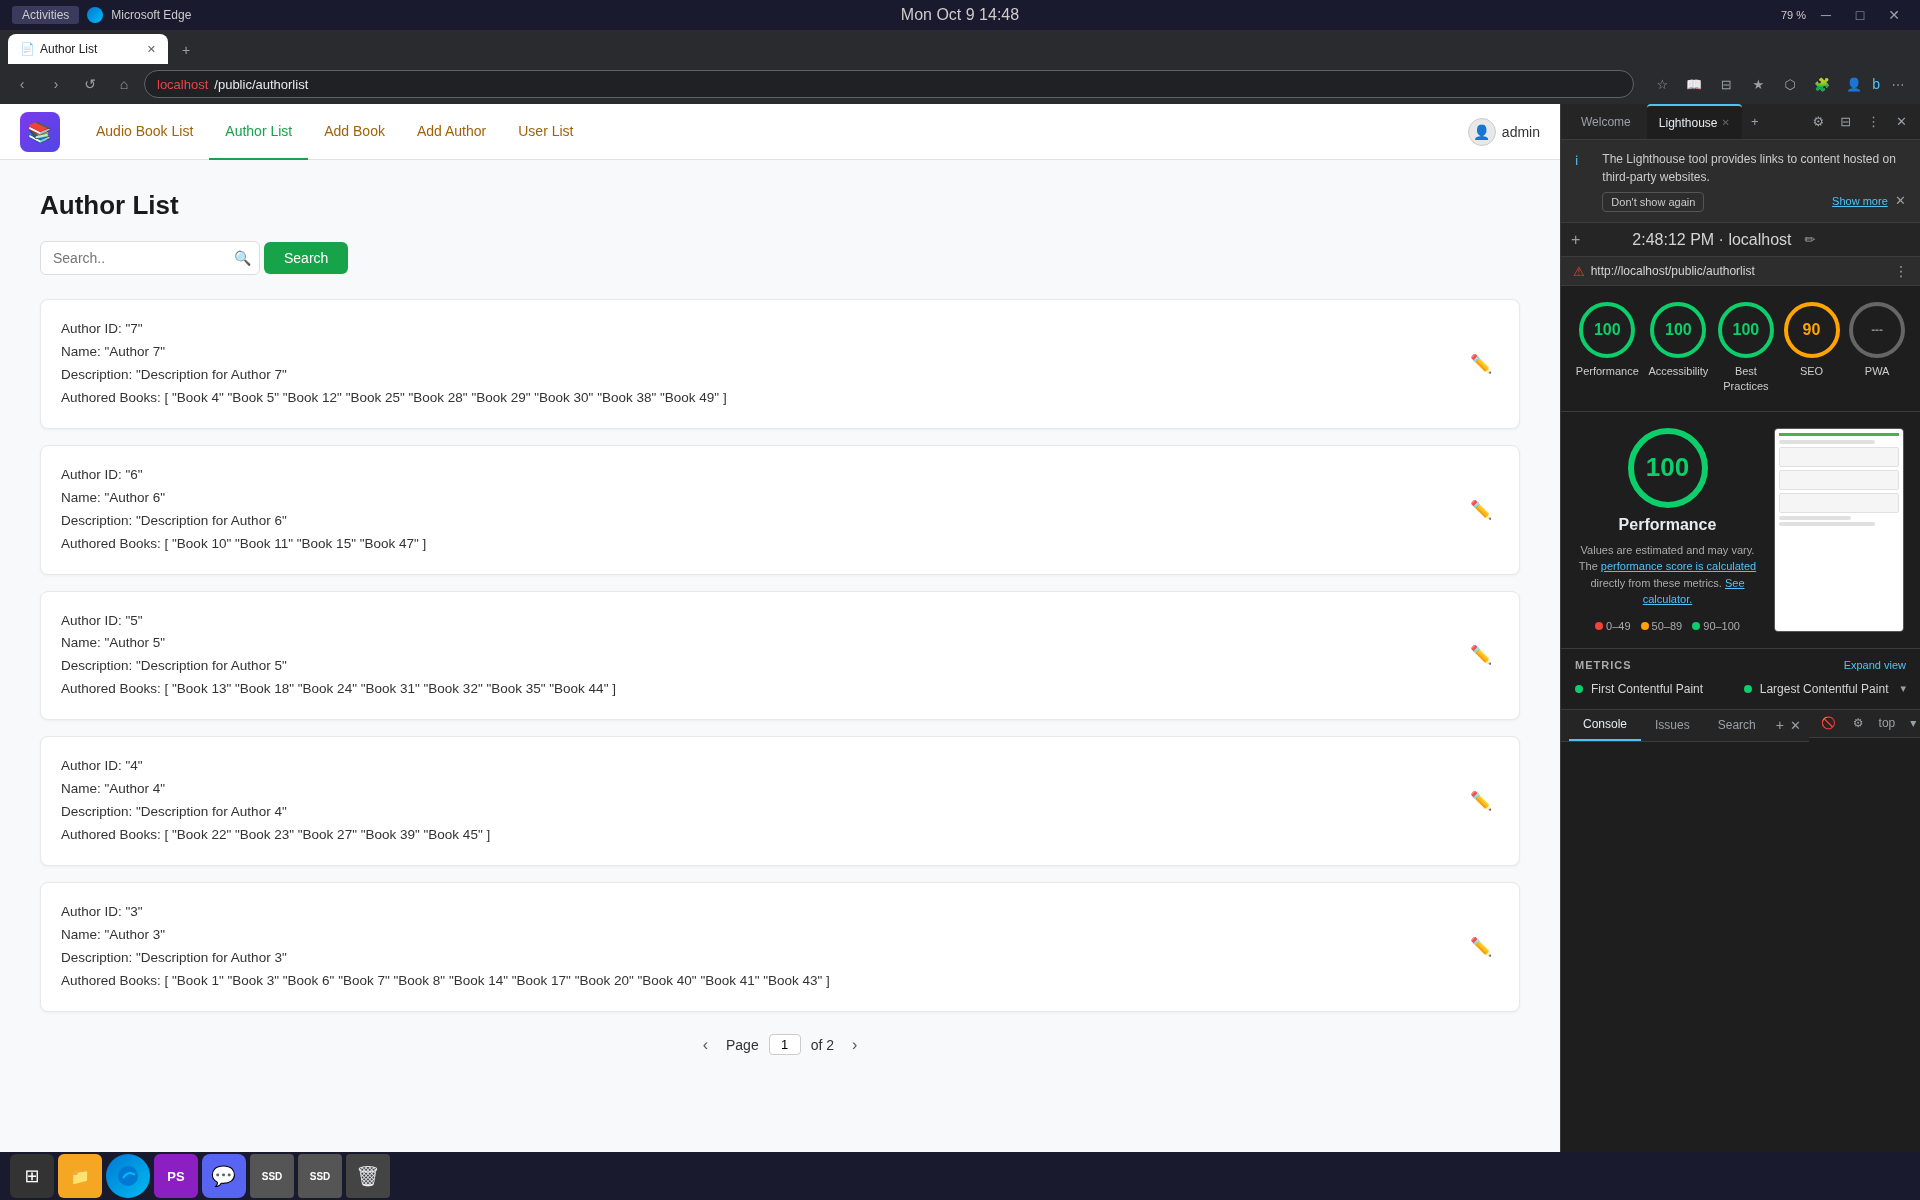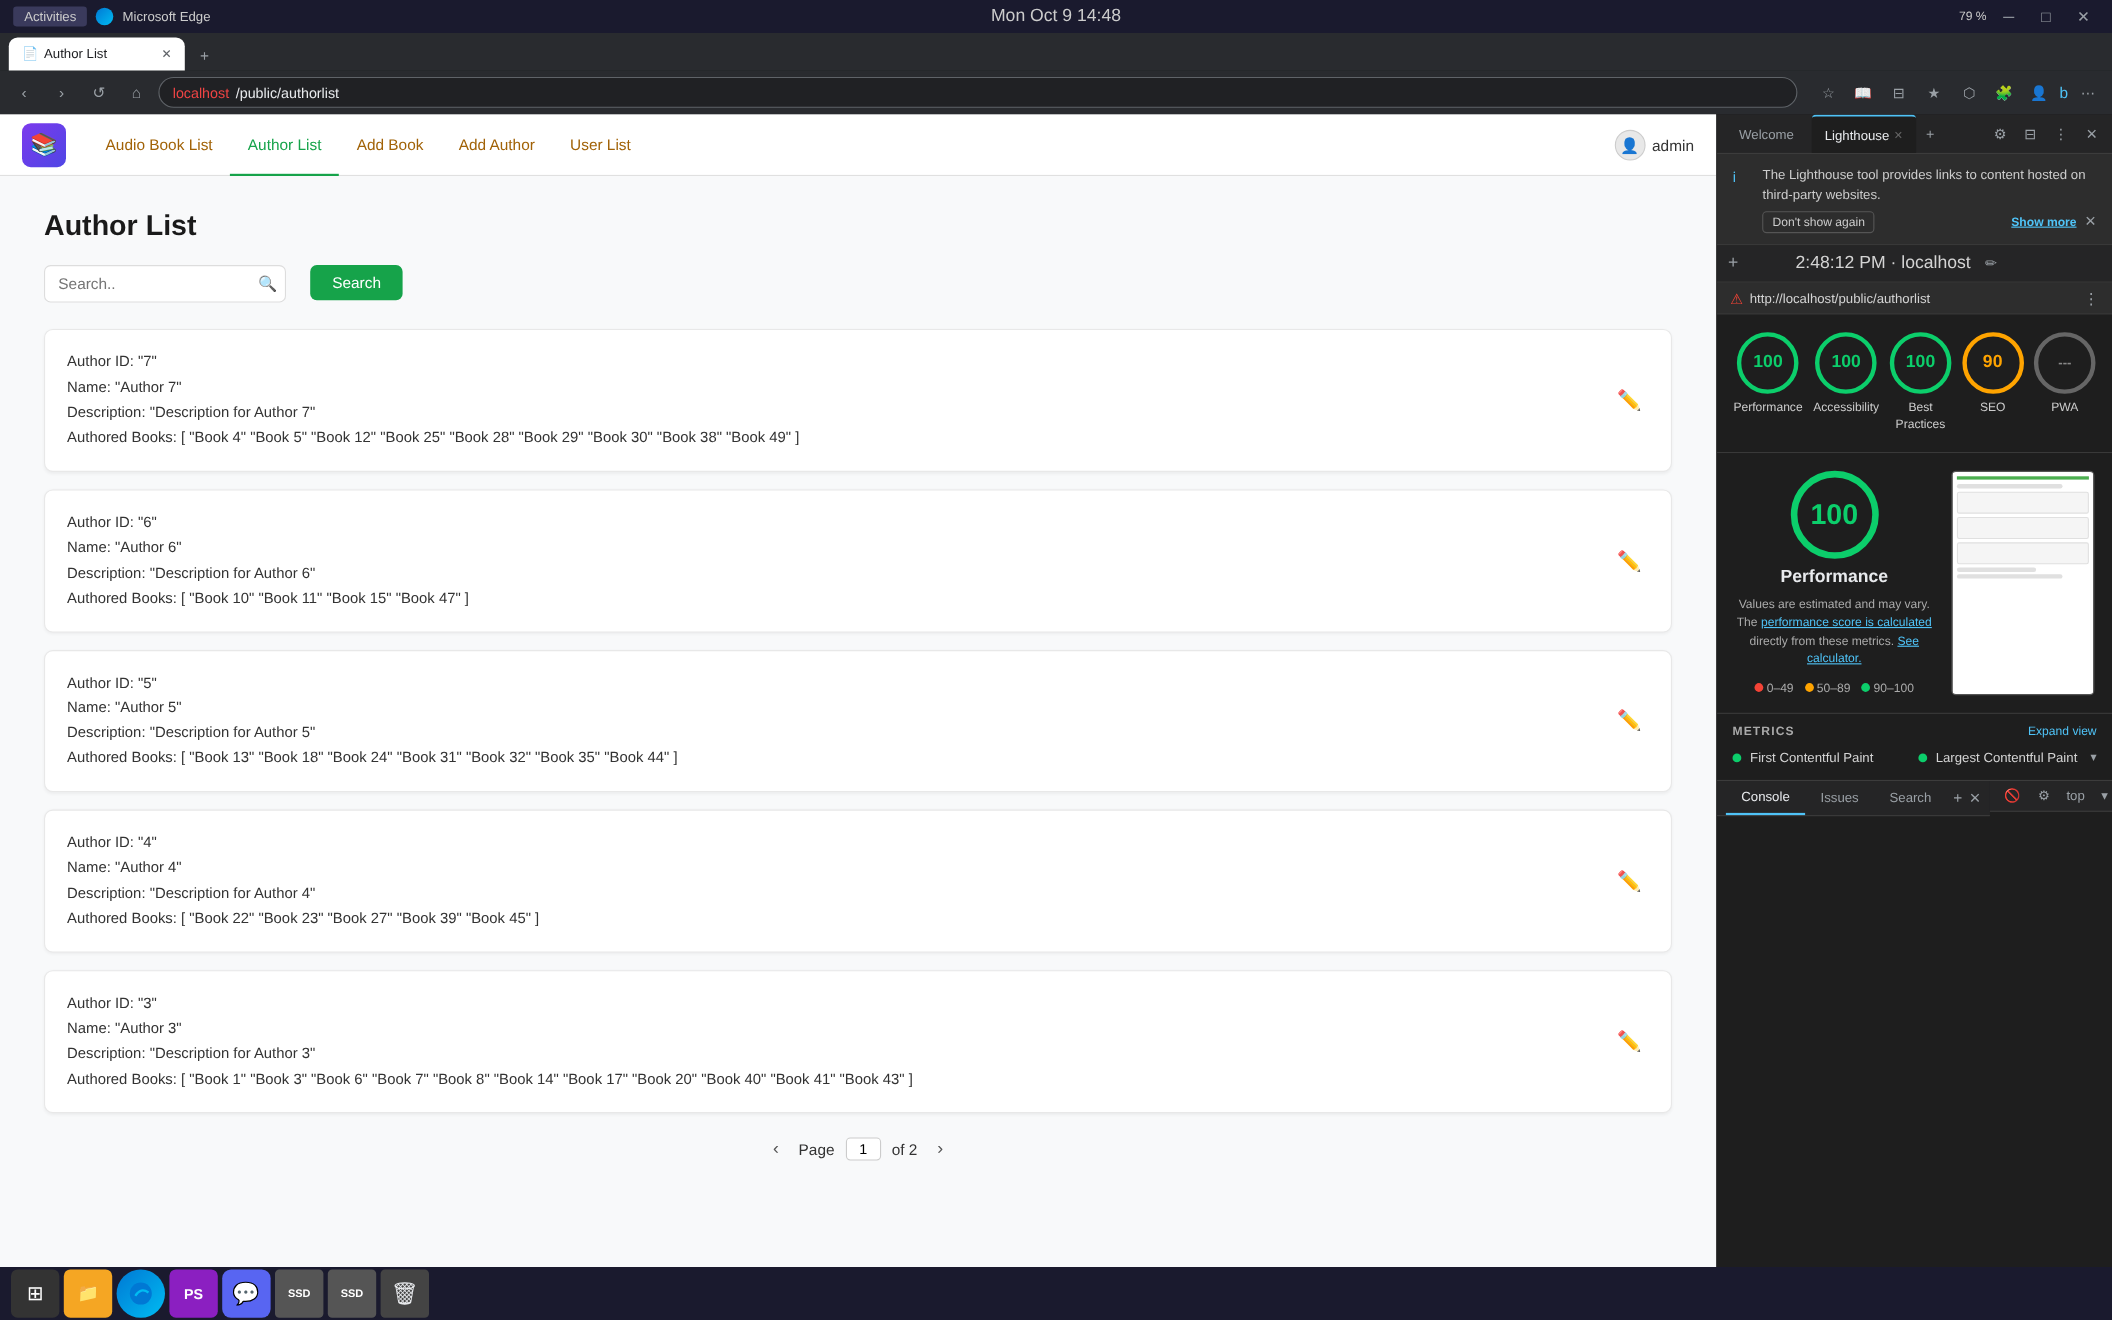--- a/index.html
+++ b/index.html
@@ -152,22 +152,22 @@
     .page-title {
       font-size: 26px;
       font-weight: 600;
       color: #1a1a1a;
       margin-bottom: 20px;
     }
 
     
     .search-bar {
       display: flex;
-      align-items: flex-start;
-      gap: 22px;
+      align-items: center;
+      gap: 4px;
       margin-bottom: 24px;
     }
     .search-input-wrap {
       position: relative;
       display: flex;
       align-items: center;
     }
     .search-input {
       border: 1px solid #ddd;
       border-radius: 6px;
@@ -708,21 +708,21 @@
       </div>
     </div>
 
     <div class="lighthouse-banner">
       <span class="lighthouse-banner-icon">ℹ</span>
       <div class="lighthouse-banner-text">
         <span>The Lighthouse tool provides links to content hosted on third-party websites.</span>
         <br>
         <button class="dont-show-btn">Don't show again</button>
         <span style="float:right;margin-top:6px;">
-          <a style="color:#4fc3f7;text-decoration:underline;cursor:pointer;font-size:11px;font-weight:bold;">Show more</a>
+          <a style="color:#4fc3f7;text-decoration:underline;cursor:pointer;font-size:11px;">Show more</a>
           <button class="lighthouse-banner-close">✕</button>
         </span>
       </div>
     </div>
 
     <div class="lighthouse-toolbar">
       <button class="lh-add-btn">+</button>
       <span class="lh-timestamp">2:48:12 PM · localhost</span>
       <button class="devtools-icon-btn">✏</button>
     </div>

